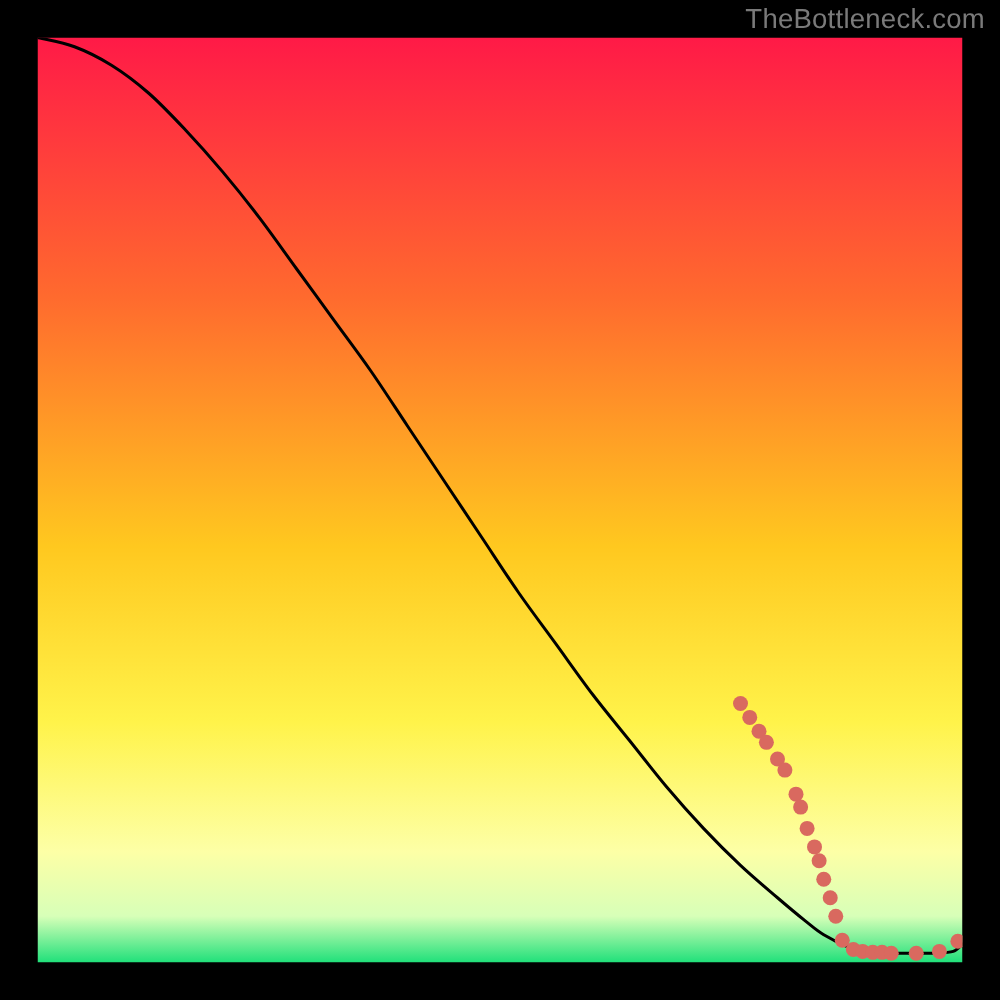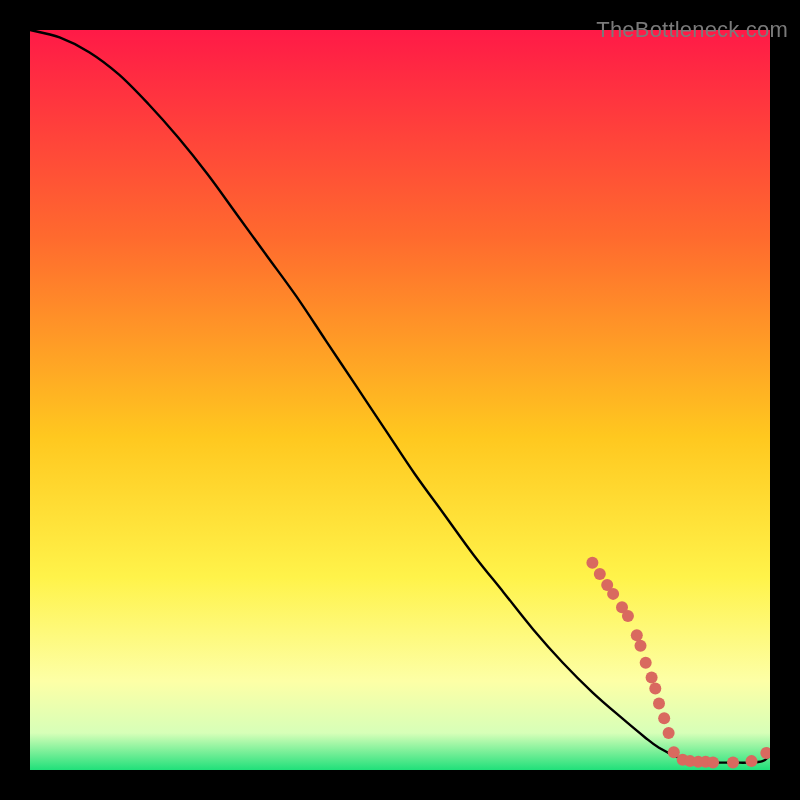--- a/index.html
+++ b/index.html
@@ -12,21 +12,21 @@
     font-family: Arial, Helvetica, sans-serif;
   }
   .frame {
     position: relative;
     width: 800px;
     height: 800px;
     background: #000;
   }
   .watermark {
     position: absolute;
-    top: 19px;
+    top: 4px;
     right: 12px;
     color: #7a7a7a;
     font-size: 22px;
     line-height: 1;
     letter-spacing: 0.2px;
     z-index: 10;
     user-select: none;
   }
   .plot {
     position: absolute;

